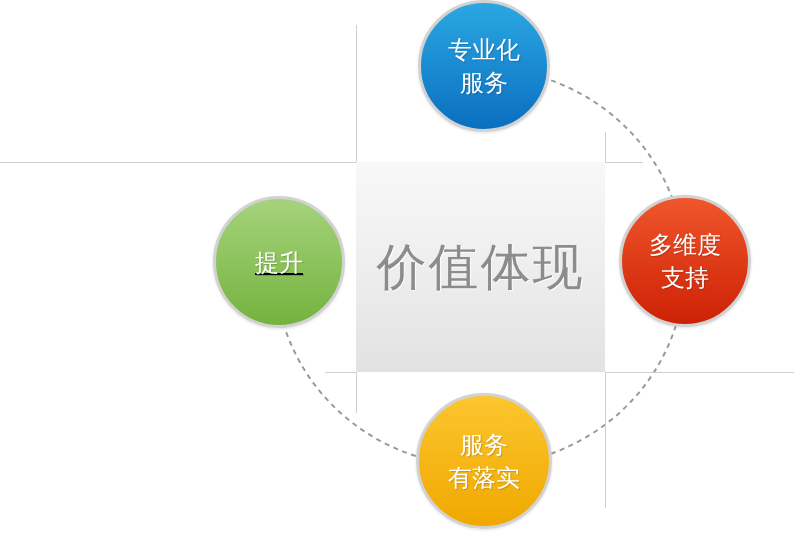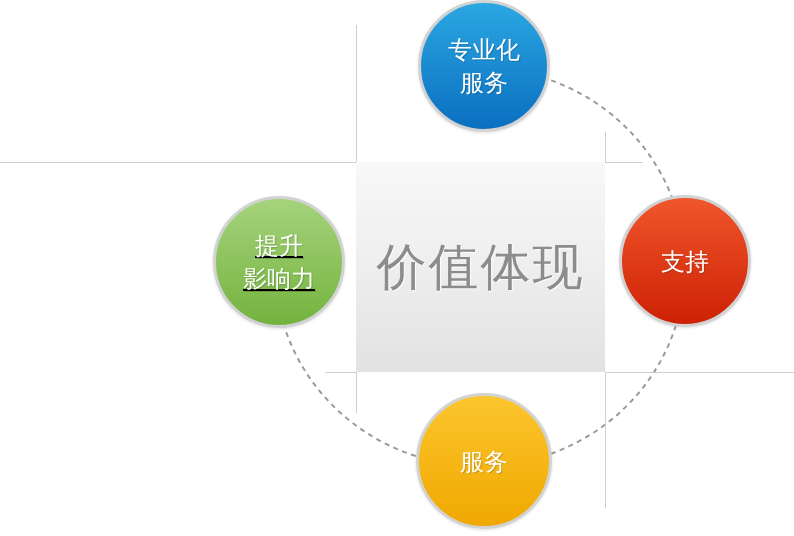--- a/index.html
+++ b/index.html
@@ -96,25 +96,26 @@
   <div class="center-box">
     <span class="title">价值体现</span>
   </div>
 
   <div class="node node-top" style="background: linear-gradient(rgb(43, 167, 226) 0%, rgb(10, 111, 192) 100%);">
     <span class="ln">专业化</span>
     <span class="ln">服务</span>
   </div>
 
   <div class="node node-right" style="background: linear-gradient(rgb(240, 86, 43) 0%, rgb(205, 33, 5) 100%);">
+    <span class="ln">多维度</span>
     <span class="ln">支持</span>
   </div>
 
   <div class="node node-bottom" style="background: linear-gradient(rgb(252, 198, 46) 0%, rgb(240, 168, 0) 100%);">
     <span class="ln">服务</span>
+    <span class="ln">有落实</span>
   </div>
 
   <div class="node node-left" style="background: linear-gradient(rgb(165, 211, 124) 0%, rgb(116, 179, 62) 100%); text-decoration: underline;">
     <span class="ln">提升</span>
-    <span class="ln">影响力</span>
   </div>
 
 </div>
 
 </body></html>

